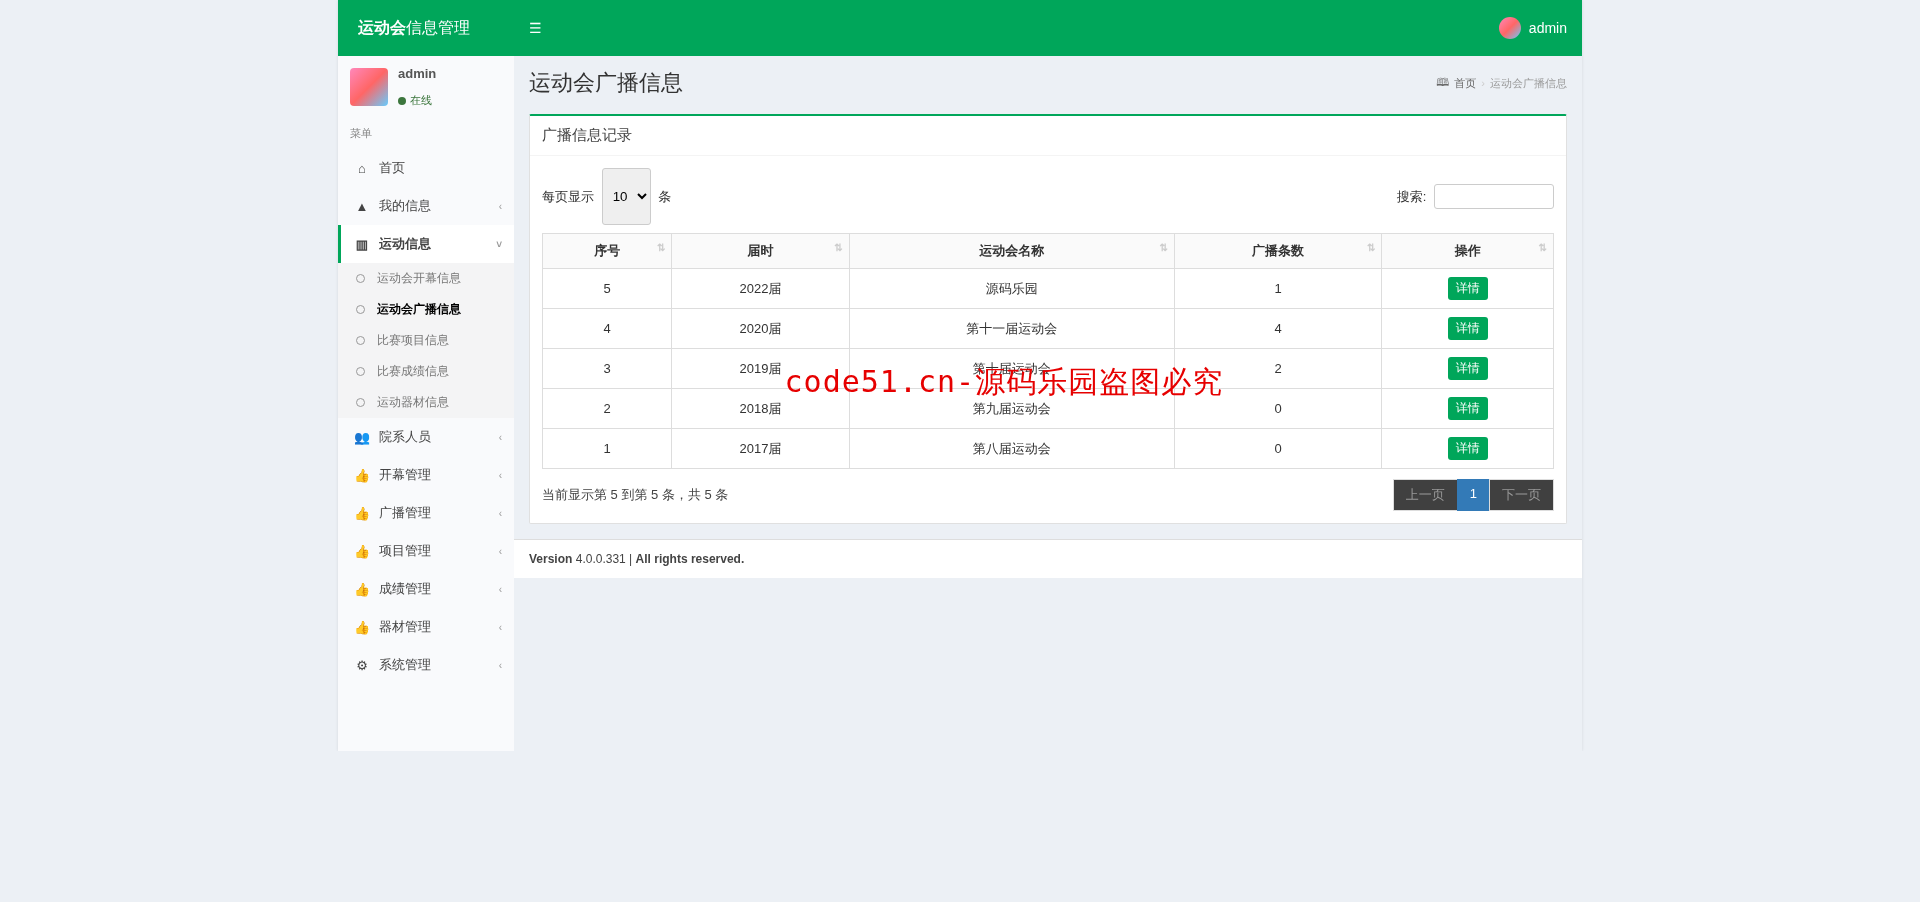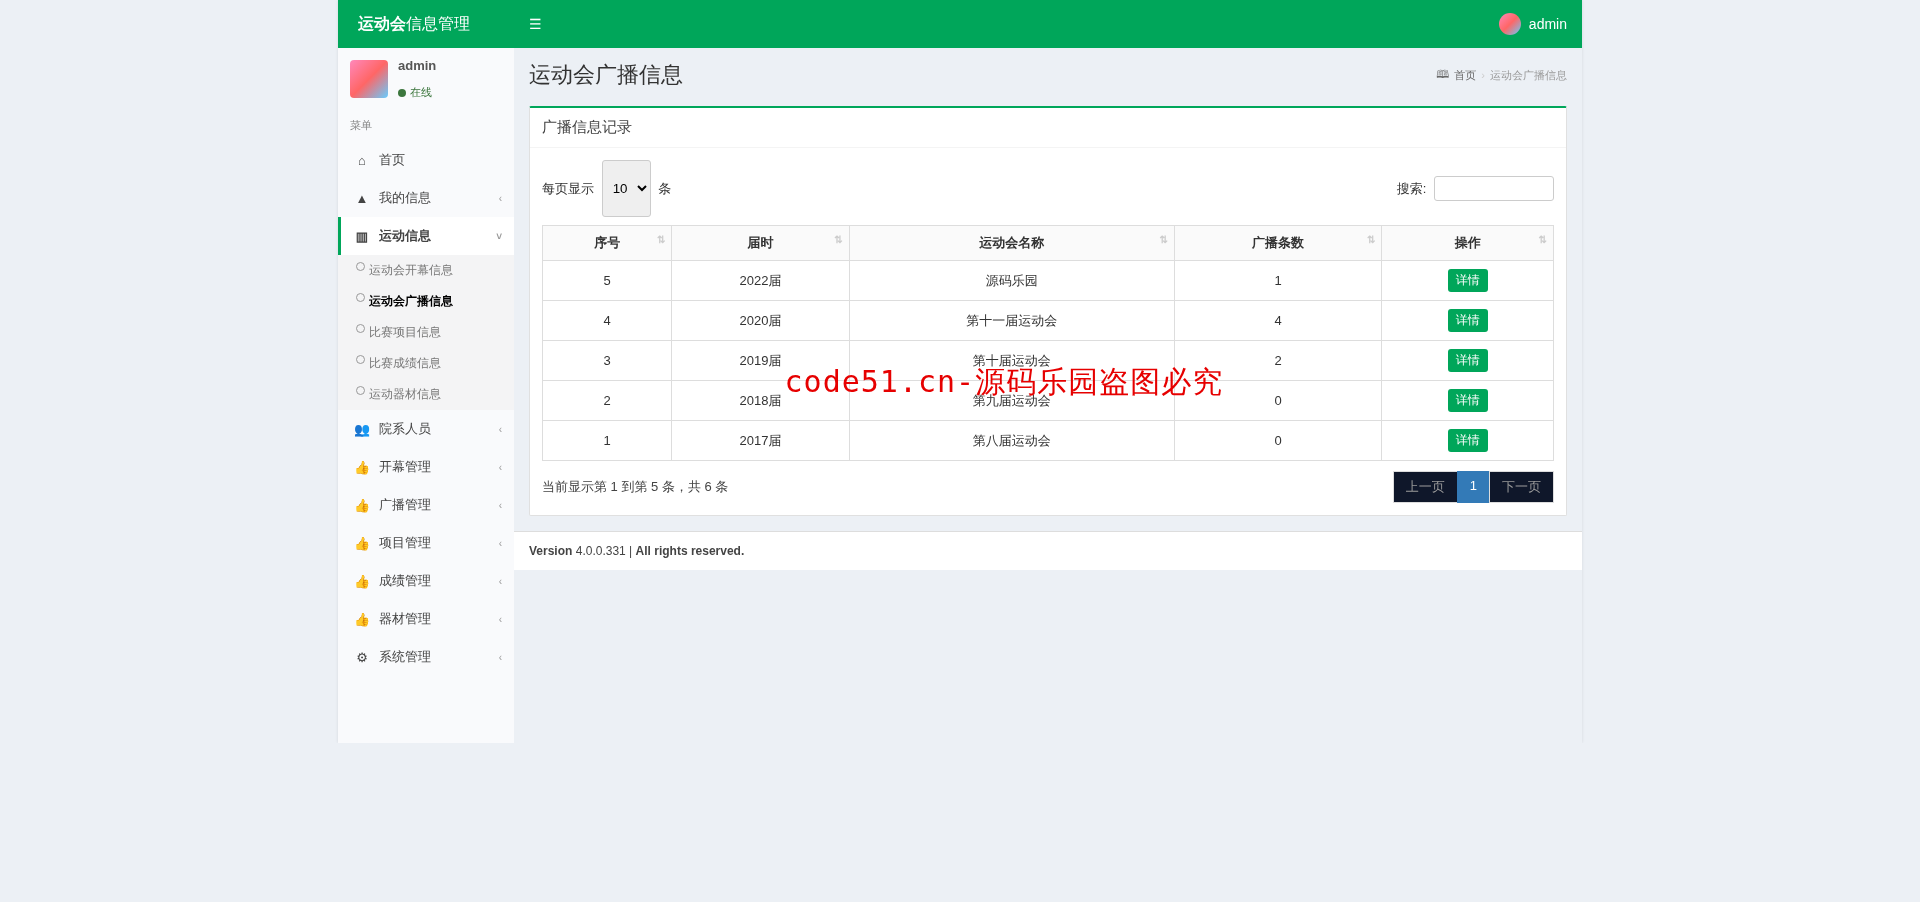--- a/index.html
+++ b/index.html
@@ -1,18 +1,18 @@
 <!DOCTYPE html>
 <html><head>
 <meta charset="utf-8">
 <style>
 * { box-sizing: border-box; margin: 0; padding: 0; }
 body { font-family: "Helvetica Neue", Helvetica, Arial, sans-serif; font-size: 14px; color: #333; background: #ecf0f5; }
 .wrapper { width: 1244px; margin: 0 auto; background: #ecf0f5; min-height: 735px; position: relative; box-shadow: 0 0 3px rgba(0,0,0,0.1); }
-.top-header { height: 48px; background: #00a65a; color: #fff; display: flex; align-items: center; }
+.top-header { height: 56px; background: #00a65a; color: #fff; display: flex; align-items: center; }
 .logo { width: 176px; padding-left: 20px; font-size: 16px; font-weight: 300; }
 .logo b { font-weight: bold; }
 .navbar { flex: 1; display: flex; justify-content: space-between; align-items: center; padding: 0 15px; }
 .hamburger { cursor: pointer; }
 .user-menu { display: flex; align-items: center; gap: 8px; cursor: pointer; }
 .avatar-sm { width: 22px; height: 22px; border-radius: 50%; background: linear-gradient(135deg,#f8b,#f66,#6cf); }
 .main { display: flex; }
 .sidebar { width: 176px; background: #f9fafc; min-height: 695px; }
 .user-panel { padding: 10px 12px; display: flex; align-items: center; gap: 10px; }
 .avatar-md { width: 38px; height: 38px; border-radius: 4px; background: linear-gradient(135deg,#f8b,#f66,#6cf); }
@@ -20,42 +20,42 @@
 .user-info .name { font-weight: bold; color: #555; }
 .status { font-size: 11px; color: #3c763d; display:flex;align-items:center;gap:4px;margin-top:12px;}
 .status-dot{width:8px;height:8px;border-radius:50%;background:#3c763d;}
 .menu-header { padding: 8px 12px; font-size: 11px; color: #848484; }
 .nav { list-style: none; }
 .nav > li > a { display: flex; align-items: center; padding: 10px 12px; color: #444; text-decoration: none; font-size: 13px; cursor: pointer; border-left: 3px solid transparent; }
 .nav > li.active > a { border-left-color: #00a65a; background: #fff; font-weight:bold; }
 .nav-icon { width: 18px; text-align: center; margin-right: 8px; font-style:normal;}
 .nav .chev { margin-left: auto; font-size: 10px; color:#999;}
 .subnav { list-style: none; background: #f4f4f5; }
-.subnav li a { display: flex; align-items:flex-start; padding: 7px 12px 7px 18px; color: #777; font-size: 12px; cursor: pointer; text-decoration:none; gap:4px;}
+.subnav li a { display: flex; align-items:center; padding: 7px 12px 7px 18px; color: #777; font-size: 12px; cursor: pointer; text-decoration:none; gap:12px;}
 .subnav li.active a { color: #000; font-weight: bold; }
 .circle{width:9px;height:9px;border:1px solid #999;border-radius:50%;flex-shrink:0;}
 .content { flex: 1; }
 .content-header { padding: 12px 15px; display: flex; justify-content: space-between; align-items: center; }
 .page-title { font-size: 22px; font-weight: 400; color: #333; }
 .breadcrumb { font-size: 11px; color: #666; display:flex;align-items:center;gap:5px;}
 .breadcrumb .sep{color:#ccc;}
 .box { margin: 4px 15px 15px; background: #fff; border:1px solid #e0e0e0; border-top: 2px solid #00a65a; border-radius: 2px; }
 .box-header { padding: 10px 12px; border-bottom: 1px solid #f4f4f4; font-size: 15px; color:#444;}
 .box-body { padding: 12px; }
 .toolbar { display: flex; justify-content: space-between; align-items: center; font-size: 13px; color:#333; margin-bottom:8px;}
 .toolbar select { padding: 19px 6px; border:1px solid #ccc; border-radius:3px;margin:0 4px;}
 .toolbar input { border:1px solid #ccc; padding:4px 6px; width:120px; border-radius:3px;margin-left:4px;}
 .tbl { width: 100%; border-collapse: collapse; font-size: 13px; }
 .tbl th, .tbl td { border: 1px solid #ddd; padding: 8px; text-align: center; }
 .tbl th { background: #fafafa; color:#333; font-weight:bold; position:relative;}
 .sort{position:absolute;right:6px;color:#ccc;font-size:10px;}
 .btn-sm { background: #00a65a; color: #fff; border: none; padding: 3px 8px; border-radius: 3px; font-size: 12px; cursor: pointer; }
 .table-footer { display: flex; justify-content: space-between; align-items: center; margin-top: 10px; font-size: 13px; color:#444;}
 .pagination { display: flex; }
-.pagination div { border: 1px solid #ddd; padding: 6px 12px; margin-left: -1px; cursor: pointer; background:#0f172a; color:#337ab7;}
+.pagination div { border: 1px solid #ddd; padding: 6px 12px; margin-left: -1px; cursor: pointer; background:#404040; color:#337ab7;}
 .pagination .active { background: #337ab7; color: #fff; border-color:#337ab7;}
 .pagination .disabled{color:#999;}
 .watermark { position: absolute; top: 362px; left: 50%; transform: translateX(-40%); font-size: 30px; color: #e60000; font-family: monospace; letter-spacing:1px; white-space:nowrap;}
 .footer { background: #fff; border-top: 1px solid #ddd; padding: 12px 15px; font-size: 12px; color:#444;}
 </style>
 </head>
 <body>
 
 <div class="wrapper">
   <div class="top-header">
@@ -256,21 +256,21 @@
                 <tr>
                   <td>1</td>
                   <td>2017届</td>
                   <td>第八届运动会</td>
                   <td>0</td>
                   <td><button class="btn-sm">详情</button></td>
                 </tr>
               </tbody>
           </table>
           <div class="table-footer">
-            <div>当前显示第 1 到第 5 条，共 6 条</div>
+            <div>当前显示第 5 到第 5 条，共 5 条</div>
             <div class="pagination">
               <div class="disabled">上一页</div>
               <div class="active">1</div>
               <div class="disabled">下一页</div>
             </div>
           </div>
         </div>
       </div>
 
       <div class="footer">

